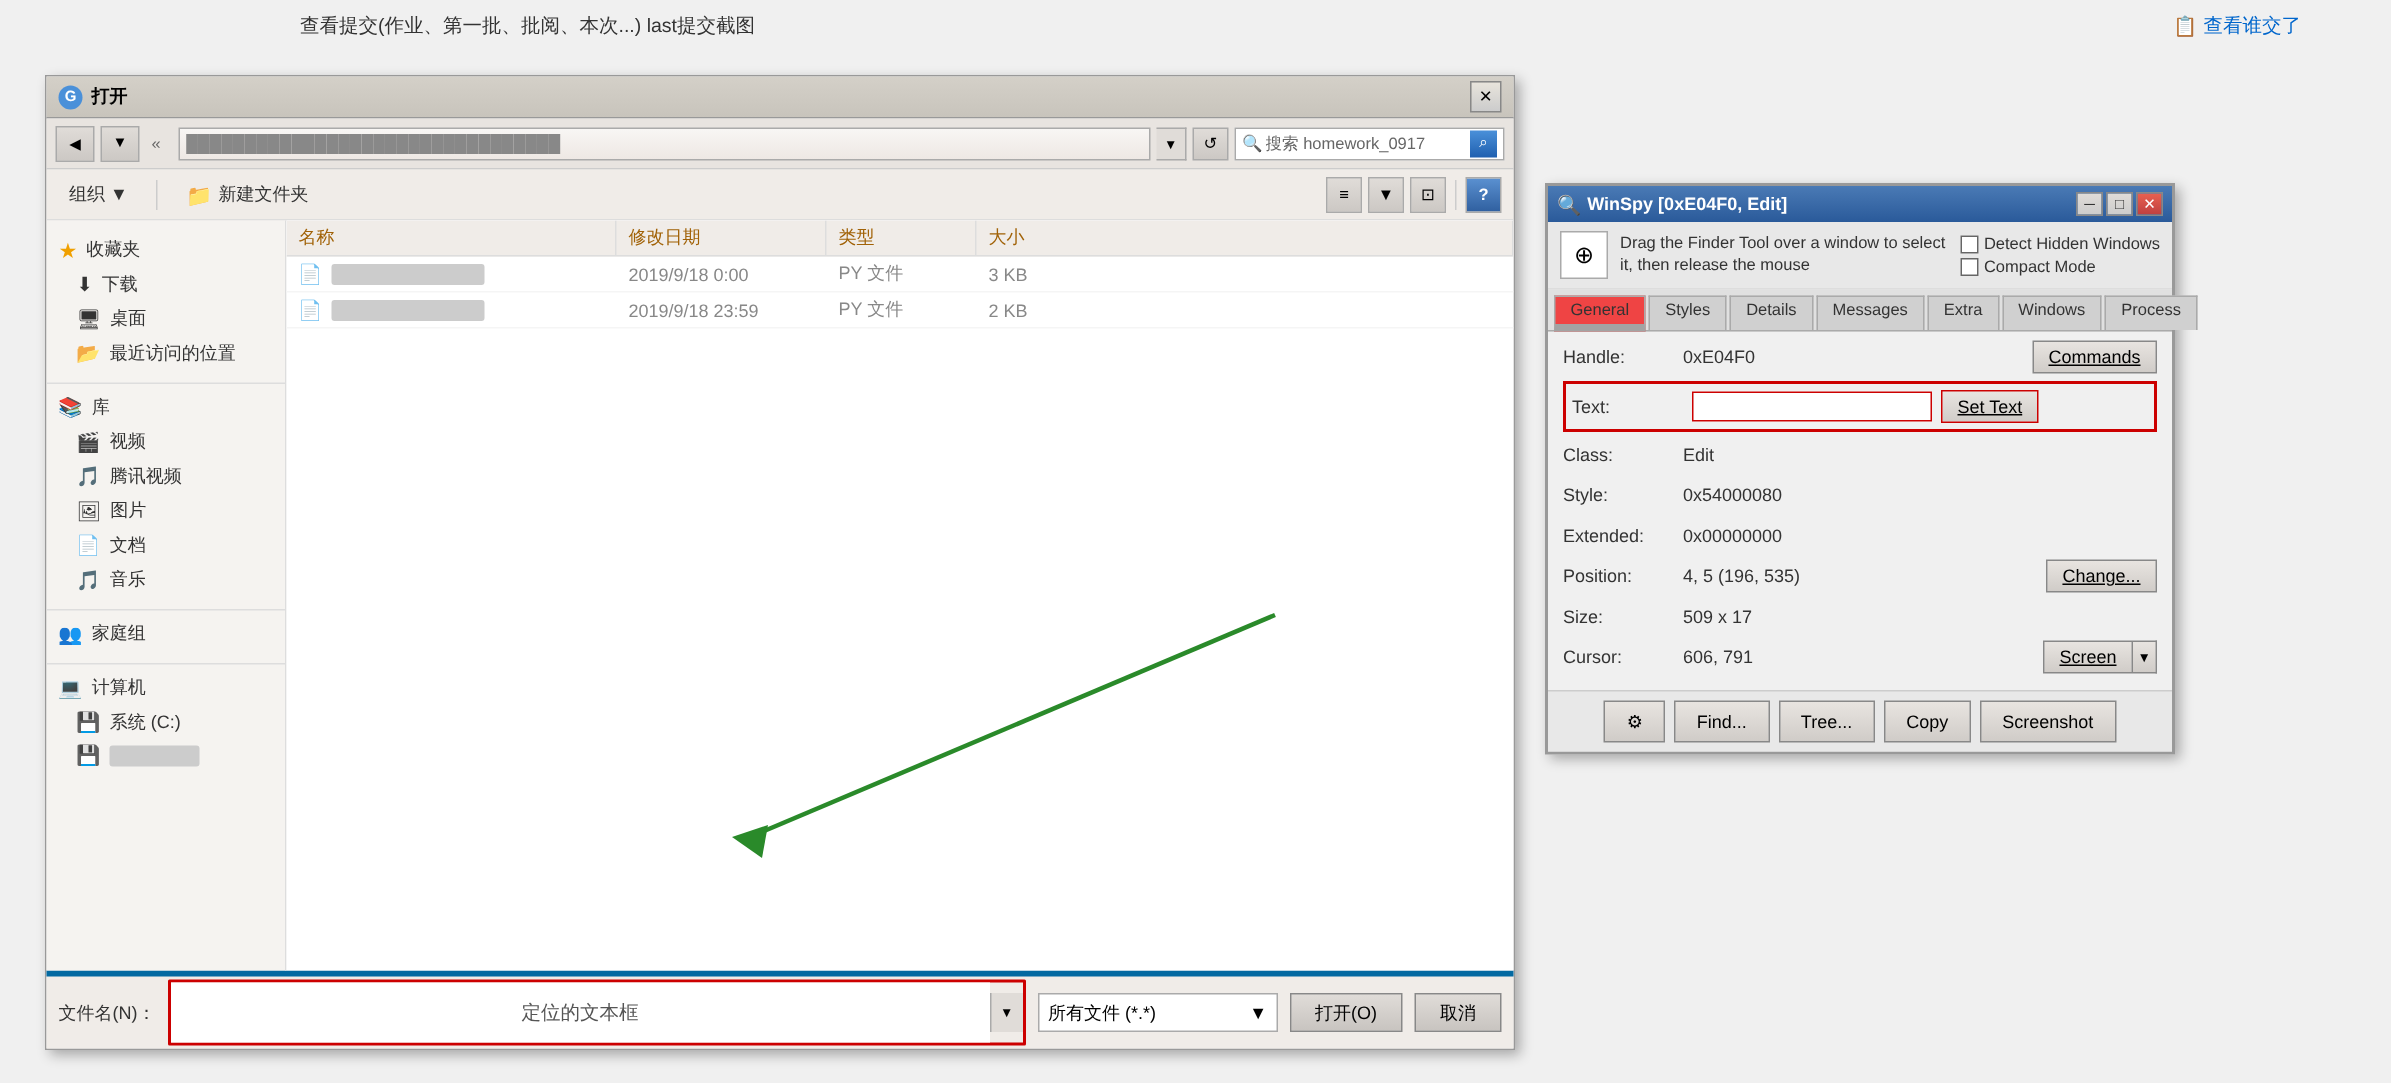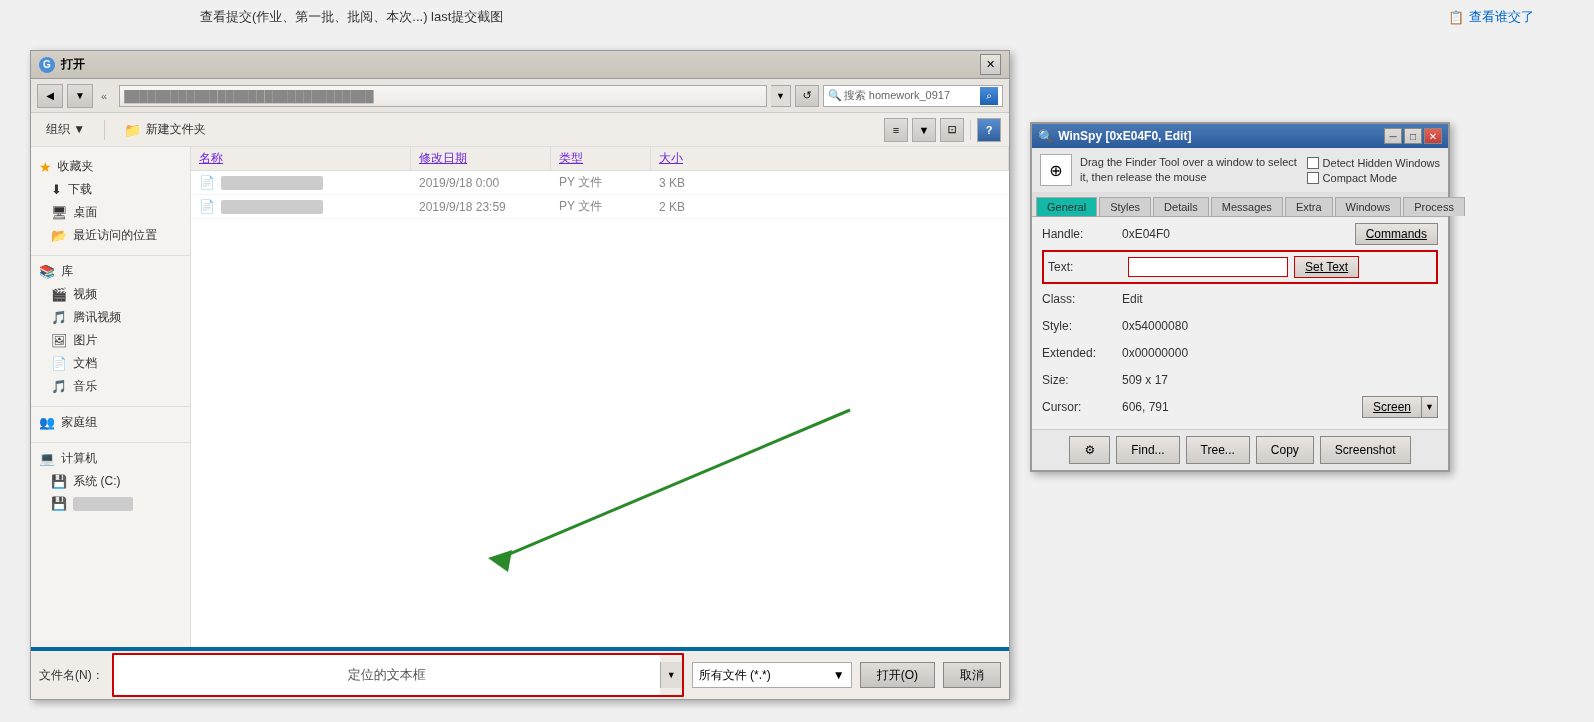--- a/index.html
+++ b/index.html
@@ -302,24 +302,23 @@
       background: #f0ece8;
       border-bottom: 1px solid #ddd;
       height: 24px;
     }
 
     .file-list-col {
       display: flex;
       align-items: center;
       padding: 0 8px;
       font-size: 12px;
-      color: #6d28d9;
+      color: #a16207;
       border-right: 1px solid #ddd;
       cursor: pointer;
-      text-decoration: underline;
     }
 
     .file-list-col:first-child { width: 220px; }
     .file-list-col:nth-child(2) { width: 140px; }
     .file-list-col:nth-child(3) { width: 100px; }
     .file-list-col:last-child { flex: 1; }
 
     .file-row {
       display: flex;
       height: 24px;
@@ -545,22 +544,22 @@
       padding: 3px 10px;
       font-size: 11px;
       cursor: pointer;
       border: 1px solid #aaa;
       border-bottom: none;
       background: #d0d0d0;
       color: #333;
     }
 
     .tab.active {
-      background: #14b8a6;
-      border-bottom: 1px solid #a3a3a3;
+      background: #ef4444;
+      border-bottom: 5px solid #a3a3a3;
       margin-bottom: -1px;
       z-index: 1;
     }
 
     
     .properties {
       padding: 6px 10px;
     }
 
     .prop-row {
@@ -887,20 +886,25 @@
     <div class="prop-row">
       <span class="prop-label">Style:</span>
       <span class="prop-value">0x54000080</span>
     </div>
 
     <div class="prop-row">
       <span class="prop-label">Extended:</span>
       <span class="prop-value">0x00000000</span>
     </div>
 
+    <div class="prop-row">
+      <span class="prop-label">Position:</span>
+      <span class="prop-value">4, 5 (196, 535)</span>
+      <button class="prop-btn">Change...</button>
+    </div>
 
     <div class="prop-row">
       <span class="prop-label">Size:</span>
       <span class="prop-value">509 x 17</span>
     </div>
 
     <div class="prop-row">
       <span class="prop-label">Cursor:</span>
       <span class="prop-value">606, 791</span>
       <div style="display:flex;align-items:center;gap:0;">

